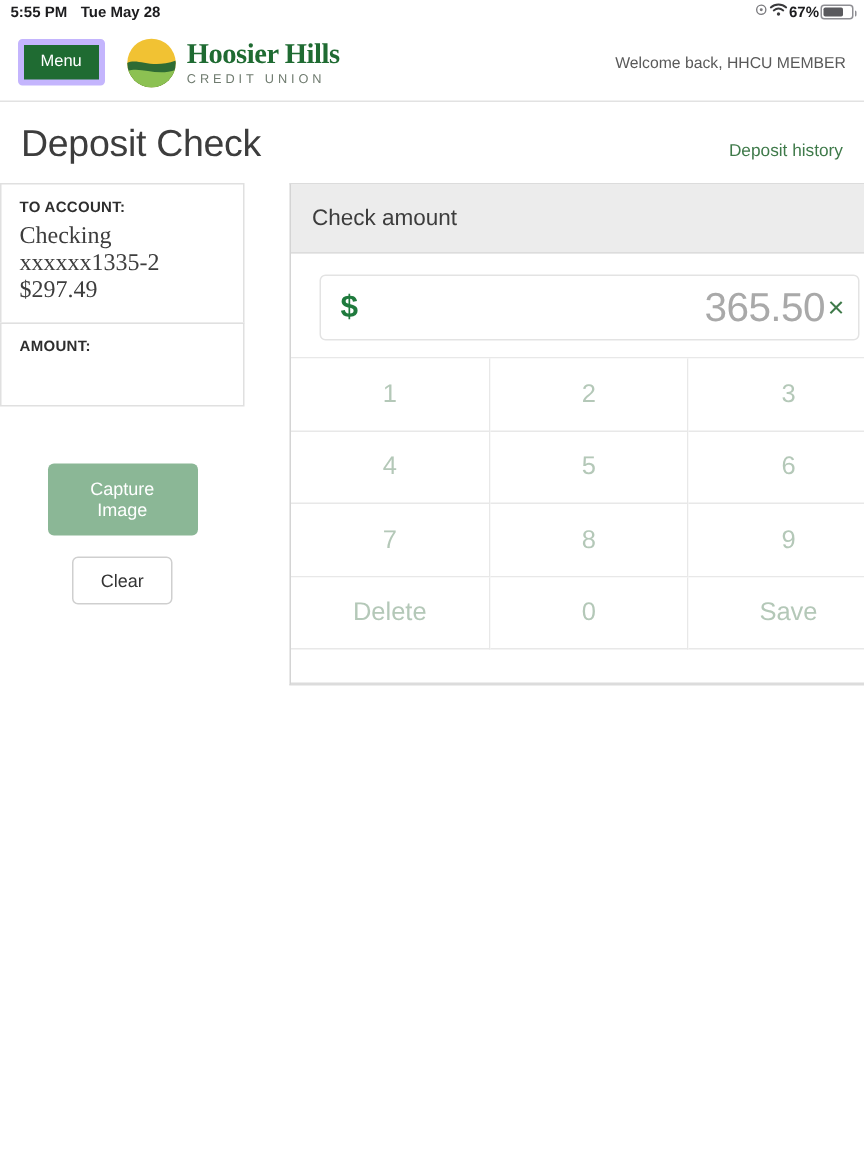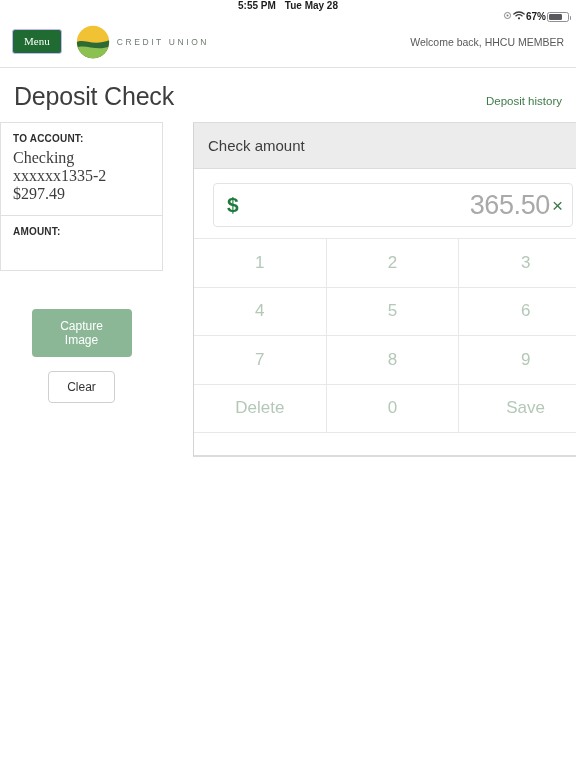--- a/index.html
+++ b/index.html
@@ -13,21 +13,20 @@
   
   #status-bar {
     height: 16px;
     display: flex;
     align-items: center;
     padding: 0 7px;
     font-size: 10px;
     font-weight: bold;
     color: #1c1c1e;
     background: #ffffff;
-    flex-direction: column;
   }
   #status-bar .sb-left { display: flex; align-items: center; gap: 9px; }
   #status-bar .sb-right { margin-left: auto; display: flex; align-items: center; gap: 1px; }
   .sb-pct { font-size: 10px; font-weight: bold; }
   .battery-shell {
     width: 22px; height: 10px;
     border: 1px solid #8e8e93;
     border-radius: 2.5px;
     position: relative;
     display: inline-block;
@@ -47,25 +46,25 @@
     height: 52px;
     border-bottom: 1px solid #e2e2e2;
     display: flex;
     align-items: center;
     padding: 0 12px;
     background: #ffffff;
   }
   #menu-button {
     background: #1f6b32;
     color: #ffffff;
-    border: 1px solid #c4b5fd;
+    border: 4px solid #c4b5fd;
     border-radius: 3px;
     font-size: 11px;
     padding: 6px 11px;
-    font-family: Liberation Serif, serif;
+    font-family: Liberation Sans, sans-serif;
     cursor: pointer;
     line-height: 1;
   }
   #brand-logo { display: flex; align-items: center; margin-left: 14px; }
   .logo-mark { width: 34px; height: 34px; flex: none; }
   .logo-text { margin-left: 7px; line-height: 1; }
   .logo-title {
     font-size: 19px; font-weight: bold; color: #1f6b32;
     letter-spacing: -0.3px; font-family: "Liberation Serif", serif;
   }
@@ -271,20 +270,21 @@
             </clipPath>
         </defs>
         <g clip-path="url(#circClip)">
           <rect x="0" y="0" width="40" height="40" fill="#f1c233"></rect>
           <path d="M-2 22 C 8 13, 18 27, 42 17 L42 42 L-2 42 Z" fill="#2e6b34"></path>
           <path d="M-2 28 C 10 20, 24 33, 42 24 L42 42 L-2 42 Z" fill="#8cc152"></path>
         </g>
       </svg>
     </span>
     <span class="logo-text">
+      <div class="logo-title">Hoosier Hills</div>
       <div class="logo-sub">CREDIT UNION</div>
     </span>
   </div>
 
   <div id="welcome-text">Welcome back, HHCU MEMBER</div>
 </div>
 
 <div id="title-row">
   <h1 id="page-title">Deposit Check</h1>
   <a id="deposit-history-link">Deposit history</a>

